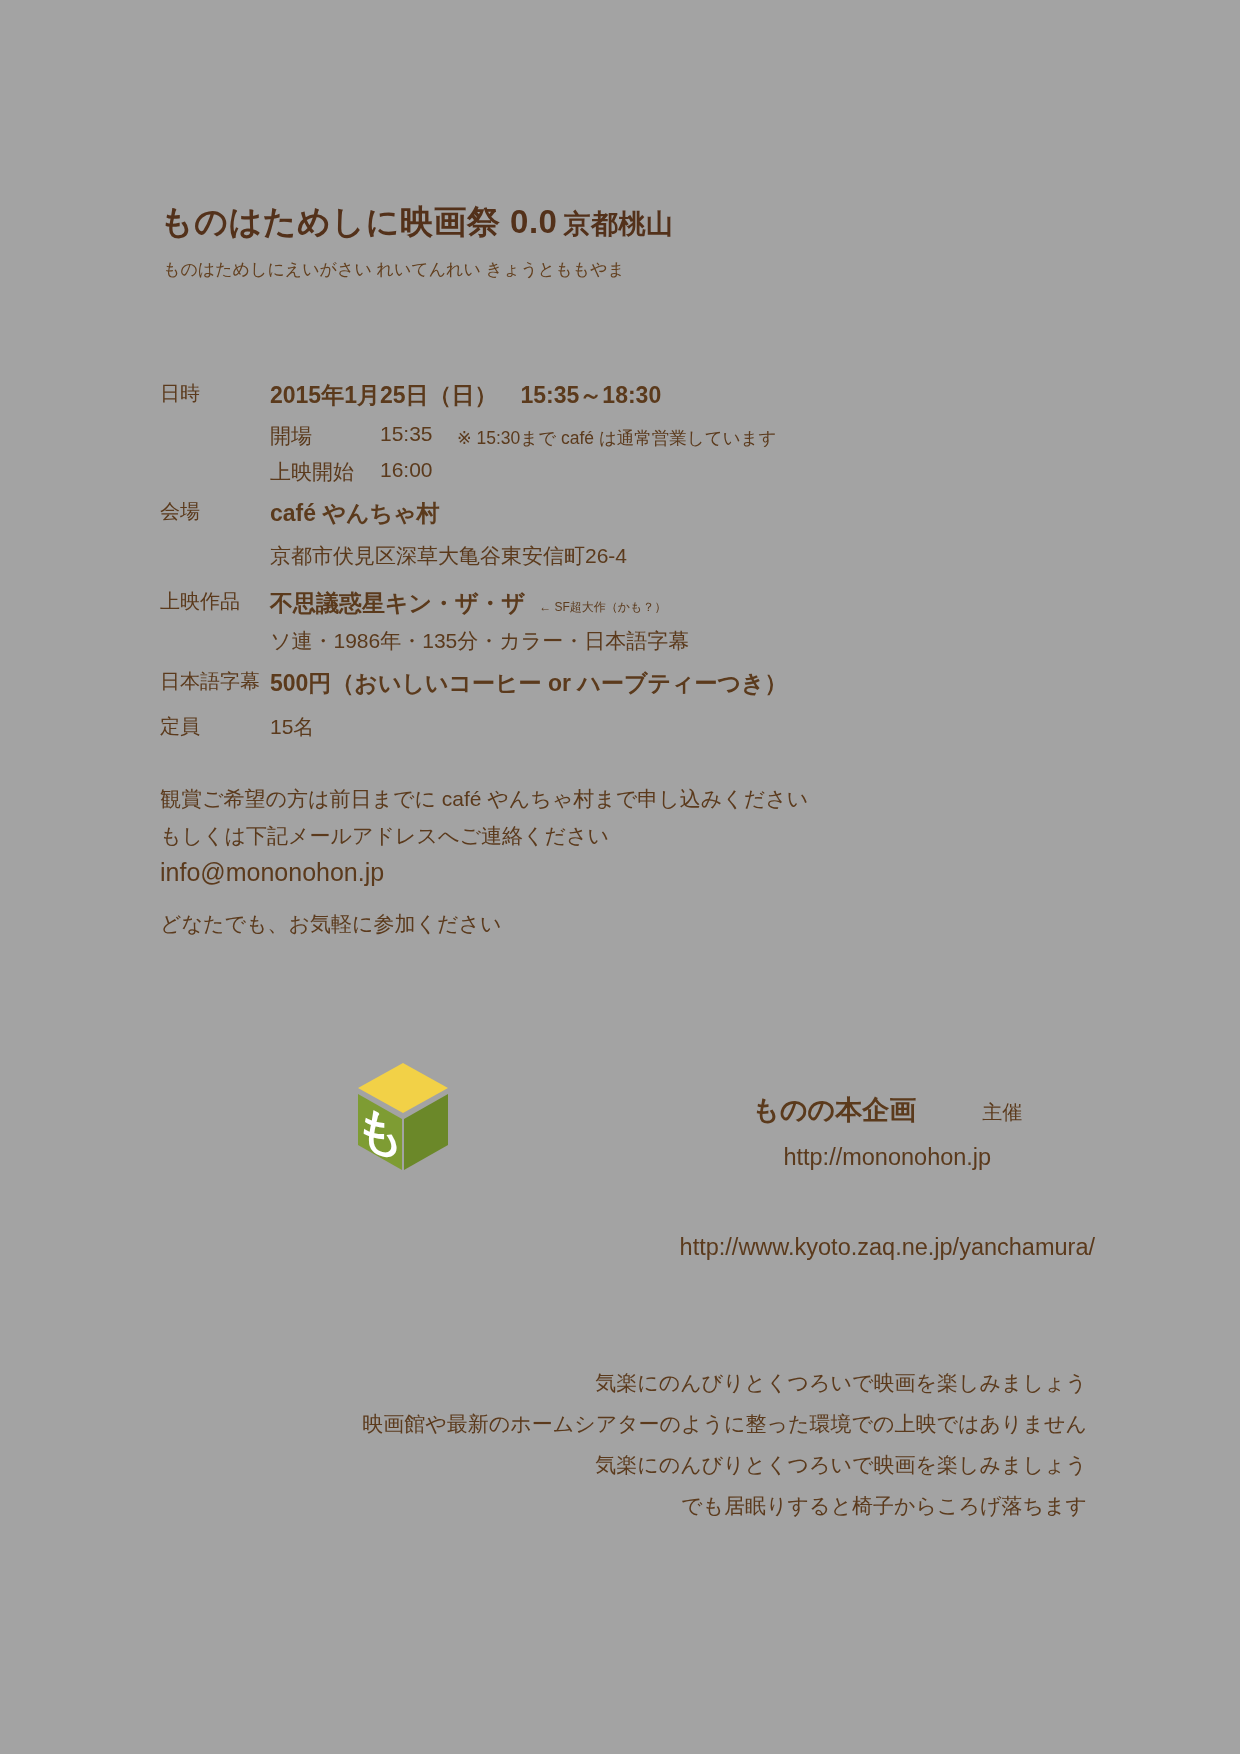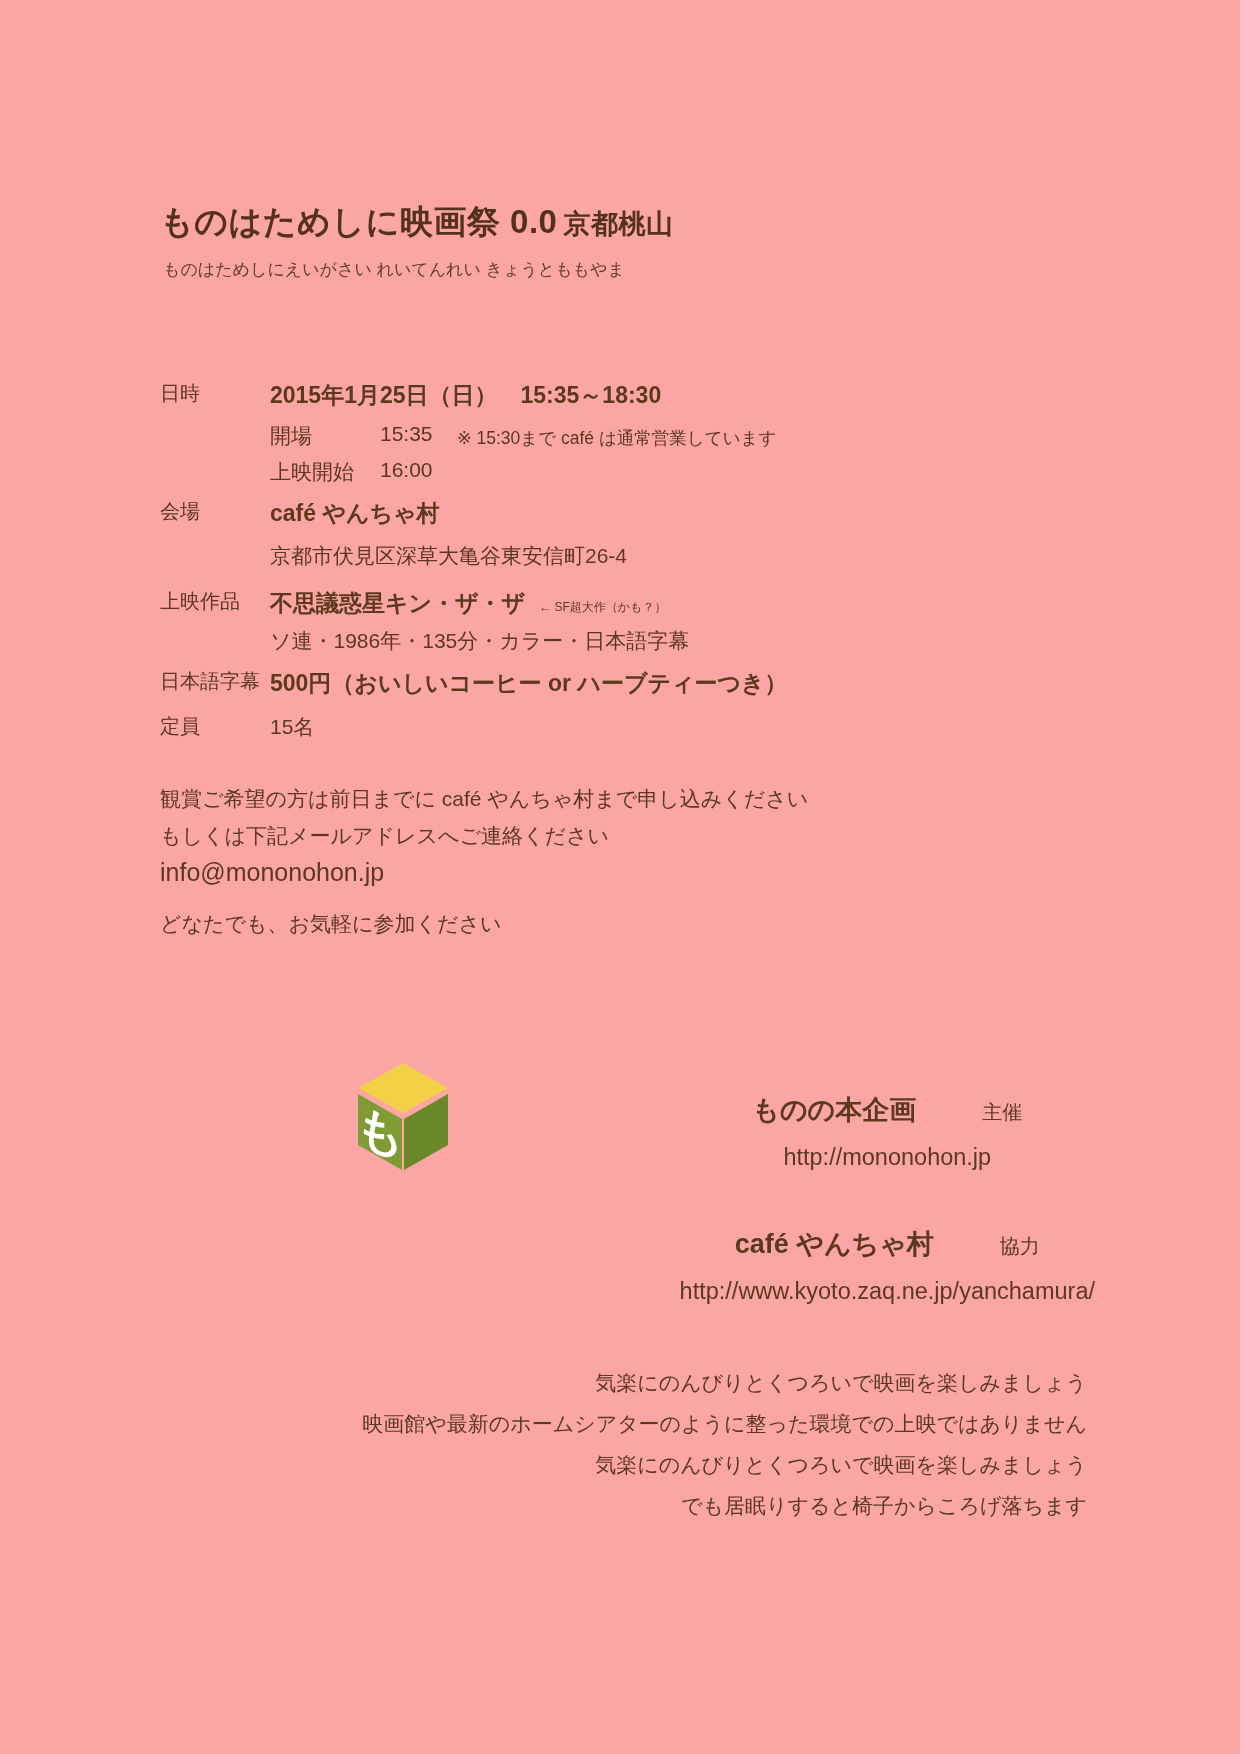--- a/index.html
+++ b/index.html
@@ -1,21 +1,21 @@
 <!DOCTYPE html>
 <html><head>
 <meta charset="utf-8">
 <style>
   * { margin: 0; padding: 0; box-sizing: border-box; }
   html, body { background: #ffffff; }
   .page {
     position: relative;
     width: 1240px;
     height: 1754px;
-    background: #fca5a5;
+    background: #a3a3a3;
     font-family: "Liberation Sans", "DejaVu Sans", sans-serif;
     color: #5b3a1c;
     overflow: hidden;
   }
   
   .title {
     position: absolute;
     left: 160px; top: 200px;
     font-size: 33px; font-weight: bold;
     color: #53311a;
@@ -155,21 +155,20 @@
       <g transform="translate(23,86) skewY(14)">
         <text x="0" y="0" text-anchor="middle" font-size="48" font-weight="bold" fill="#ffffff" font-family="Liberation Sans, DejaVu Sans, sans-serif">も</text>
       </g>
     </svg>
   </div>
 
   <div class="credits">
     <div class="credit-row"><span class="credit-name">ものの本企画</span><span class="credit-role">主催</span></div>
     <div class="credit-url">http://mononohon.jp</div>
     <div class="credit-gap"></div>
-    <div class="credit-row"><span class="credit-name">café やんちゃ村</span><span class="credit-role">協力</span></div>
     <div class="credit-url">http://www.kyoto.zaq.ne.jp/yanchamura/</div>
   </div>
 
   <div class="description">
     <div>気楽にのんびりとくつろいで映画を楽しみましょう</div>
     <div>映画館や最新のホームシアターのように整った環境での上映ではありません</div>
     <div>気楽にのんびりとくつろいで映画を楽しみましょう</div>
     <div>でも居眠りすると椅子からころげ落ちます</div>
   </div>
 

